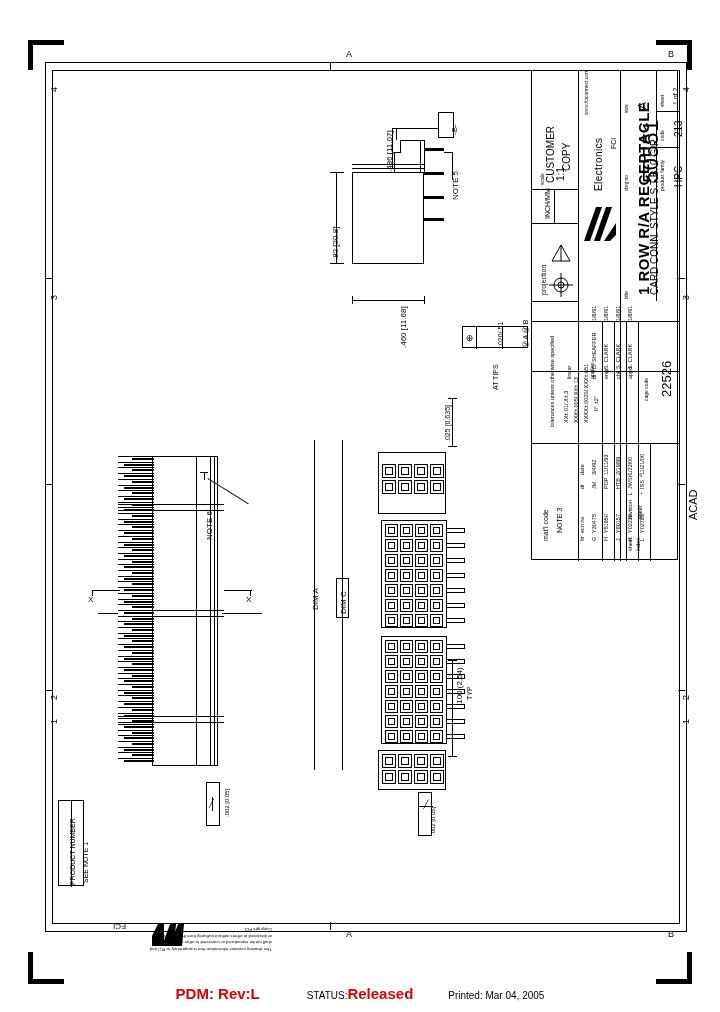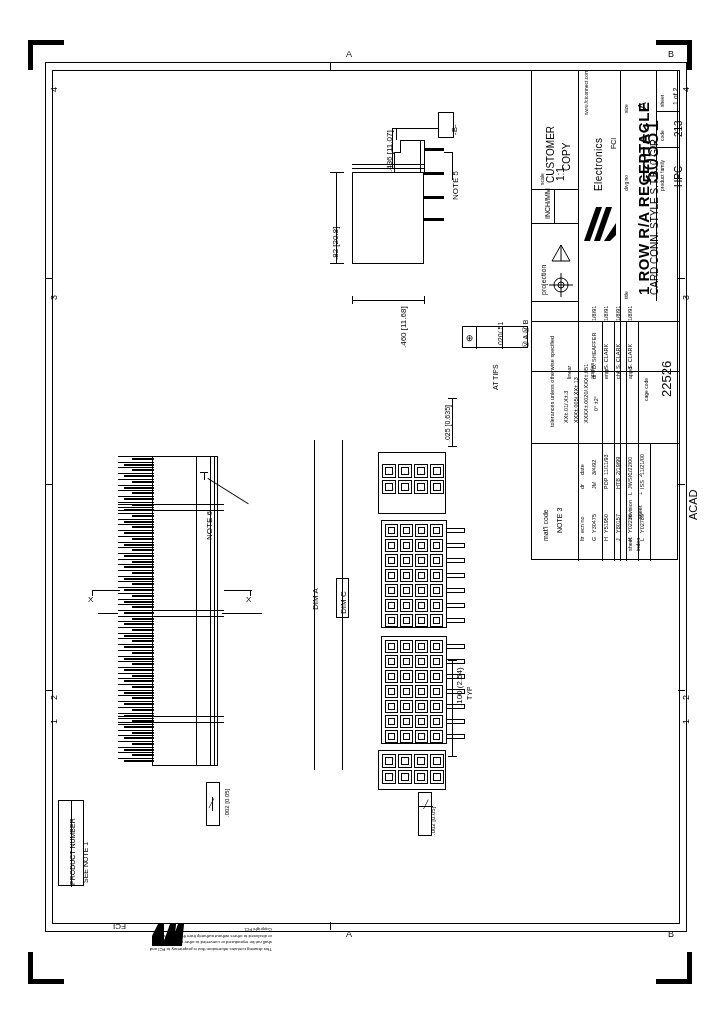--- a/index.html
+++ b/index.html
@@ -663,14 +663,21 @@
     <div>or disclosed to others without authority from the Corporation.</div>
     <div>Copyright FCI.</div>
   </div>
   <svg style="position:absolute;left:150px;top:922px;width:34px;height:26px;" viewBox="0 0 34 26">
     <polygon points="2,2 14,2 6,24 0,24" fill="#000" transform="rotate(180 17 13)"></polygon>
     <polygon points="10,2 22,2 14,24 8,24" fill="#000" transform="rotate(180 17 13)"></polygon>
     <polygon points="20,2 32,2 32,12 26,24 20,24" fill="#000" transform="rotate(180 17 13)"></polygon>
   </svg>
   <span class="t" style="left:126px;top:930px;font-size:8px;transform:rotate(180deg);transform-origin:0 0;">FCI</span>
 
+  <div class="footer">
+    <span class="f-pdm">PDM: Rev:L</span>
+    <span style="display:inline-block;width:38px;"></span>
+    <span class="f-stat">STATUS:</span><span class="f-statv">Released</span>
+    <span style="display:inline-block;width:26px;"></span>
+    <span class="f-print">Printed: Mar 04, 2005</span>
+  </div>
 
 </div>
 
 </body></html>

